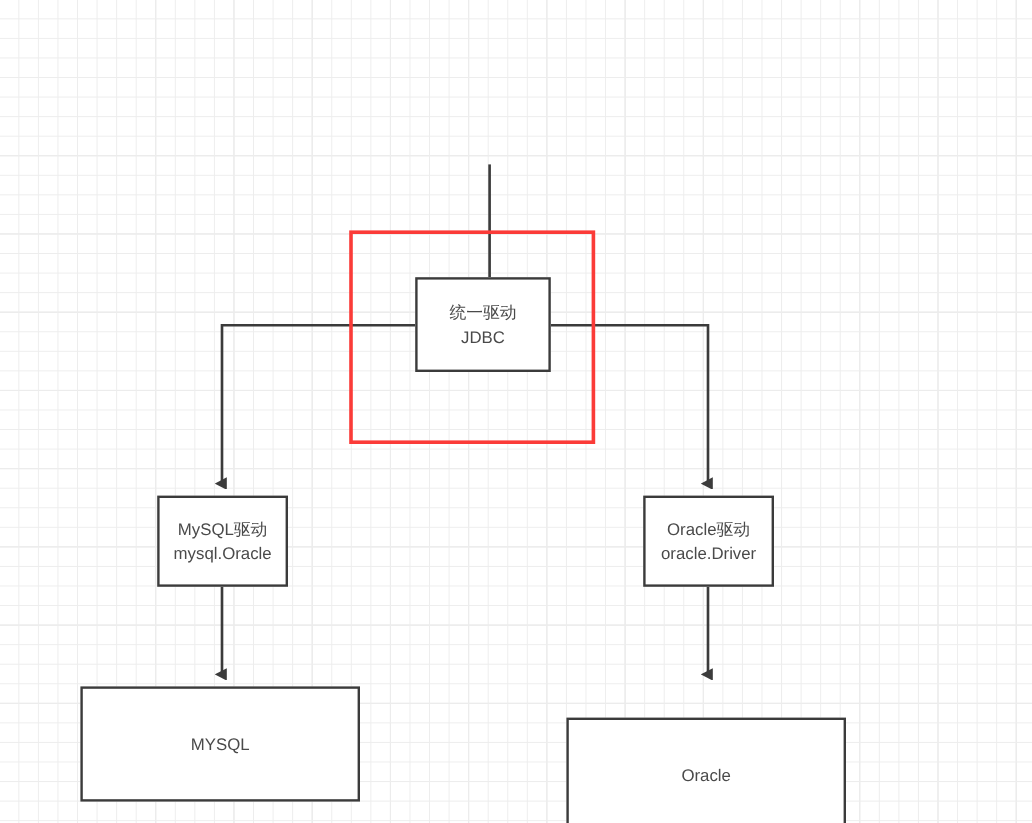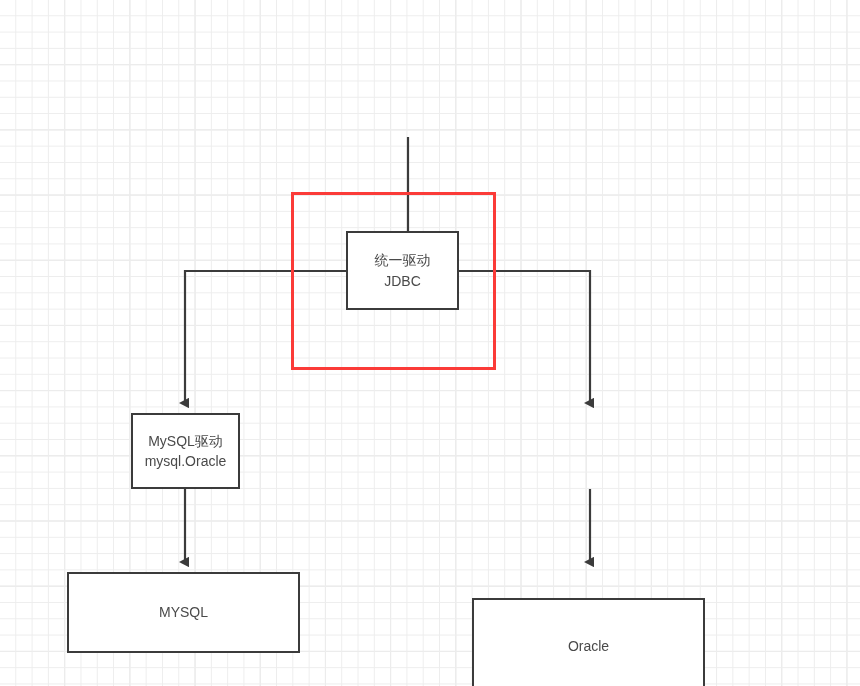--- a/index.html
+++ b/index.html
@@ -90,22 +90,28 @@
     </div>
   </div>
 
   <div class="node" style="left:131px; top:413px; width:109px; height:76px;">
     <div>
       <span class="line1">MySQL驱动</span>
       <span class="line2">mysql.Oracle</span>
     </div>
   </div>
 
+  <div class="node" style="left:536px; top:413px; width:109px; height:76px;">
+    <div>
+      <span class="line1">Oracle驱动</span>
+      <span class="line2">oracle.Driver</span>
+    </div>
+  </div>
 
-  <div class="node" style="left:67px; top:572px; width:233px; height:81px;">
+  <div class="node" style="left:67px; top:572px; width:233px; height:96px;">
     <div>
       <span class="line1">MYSQL</span>
     </div>
   </div>
 
   <div class="node" style="left:472px; top:572px; width:233px; height:96px;margin-top:26px;">
     <div>
       <span class="line1">Oracle</span>
     </div>
   </div>

